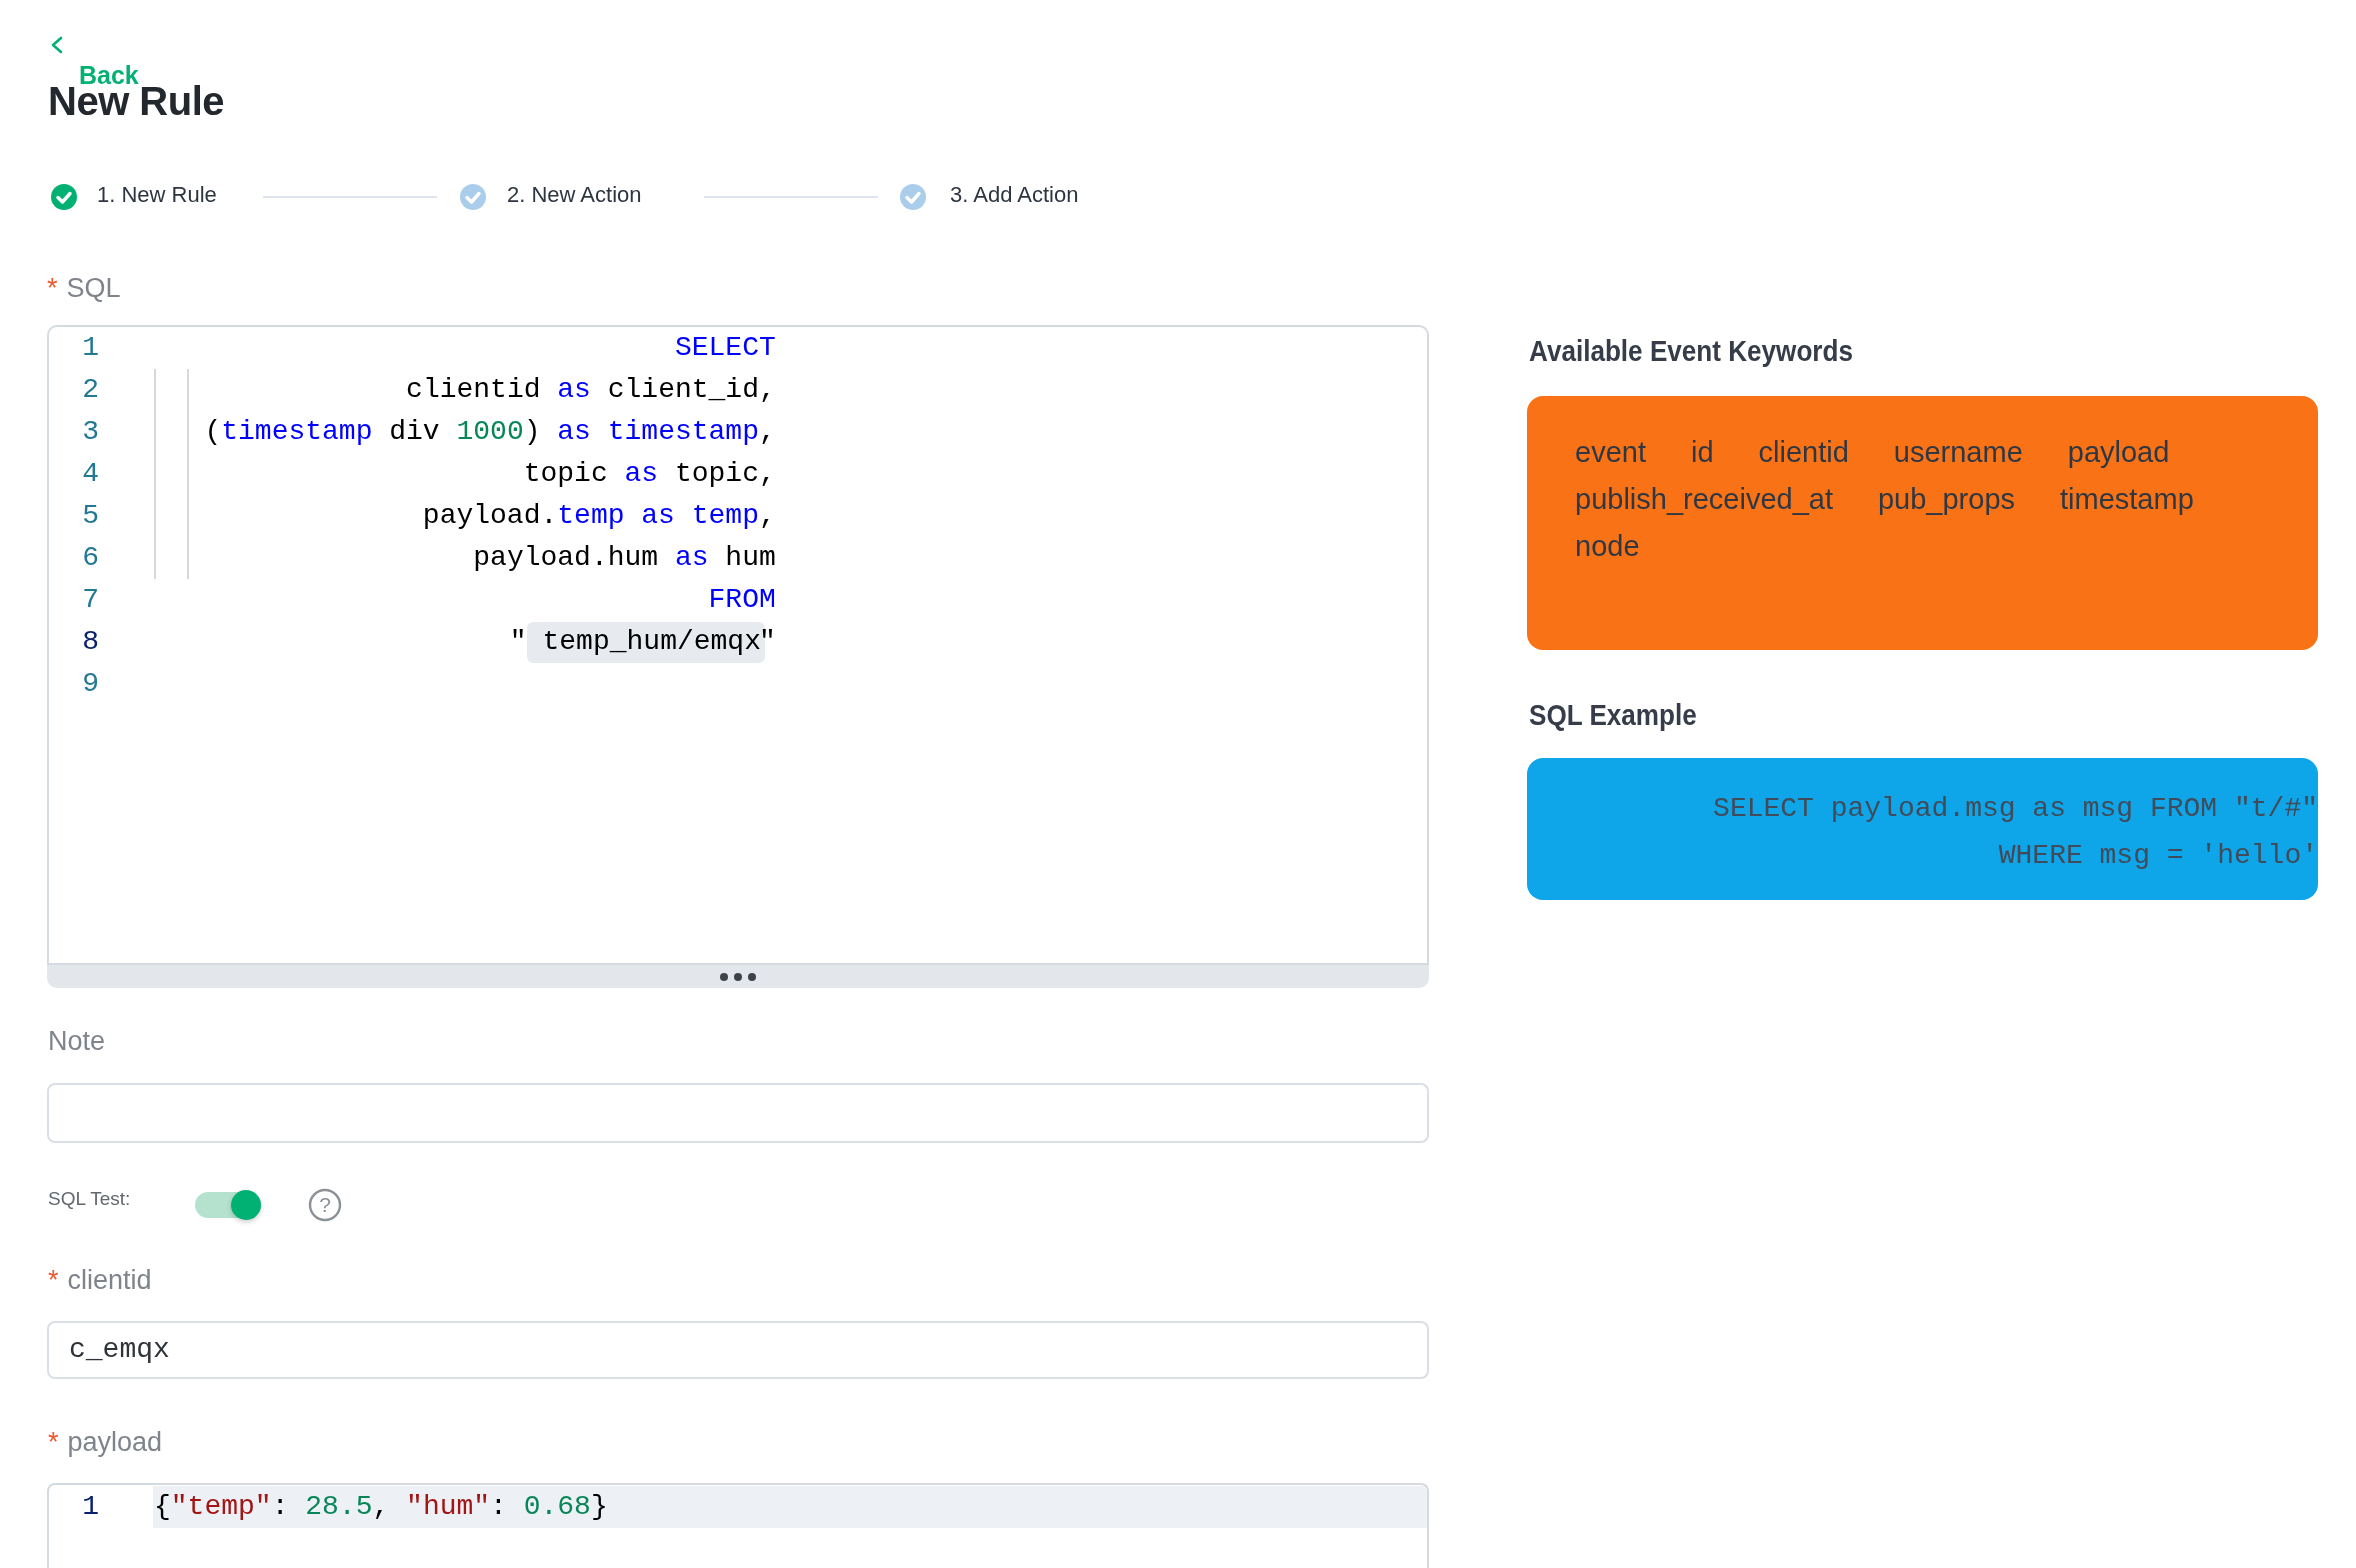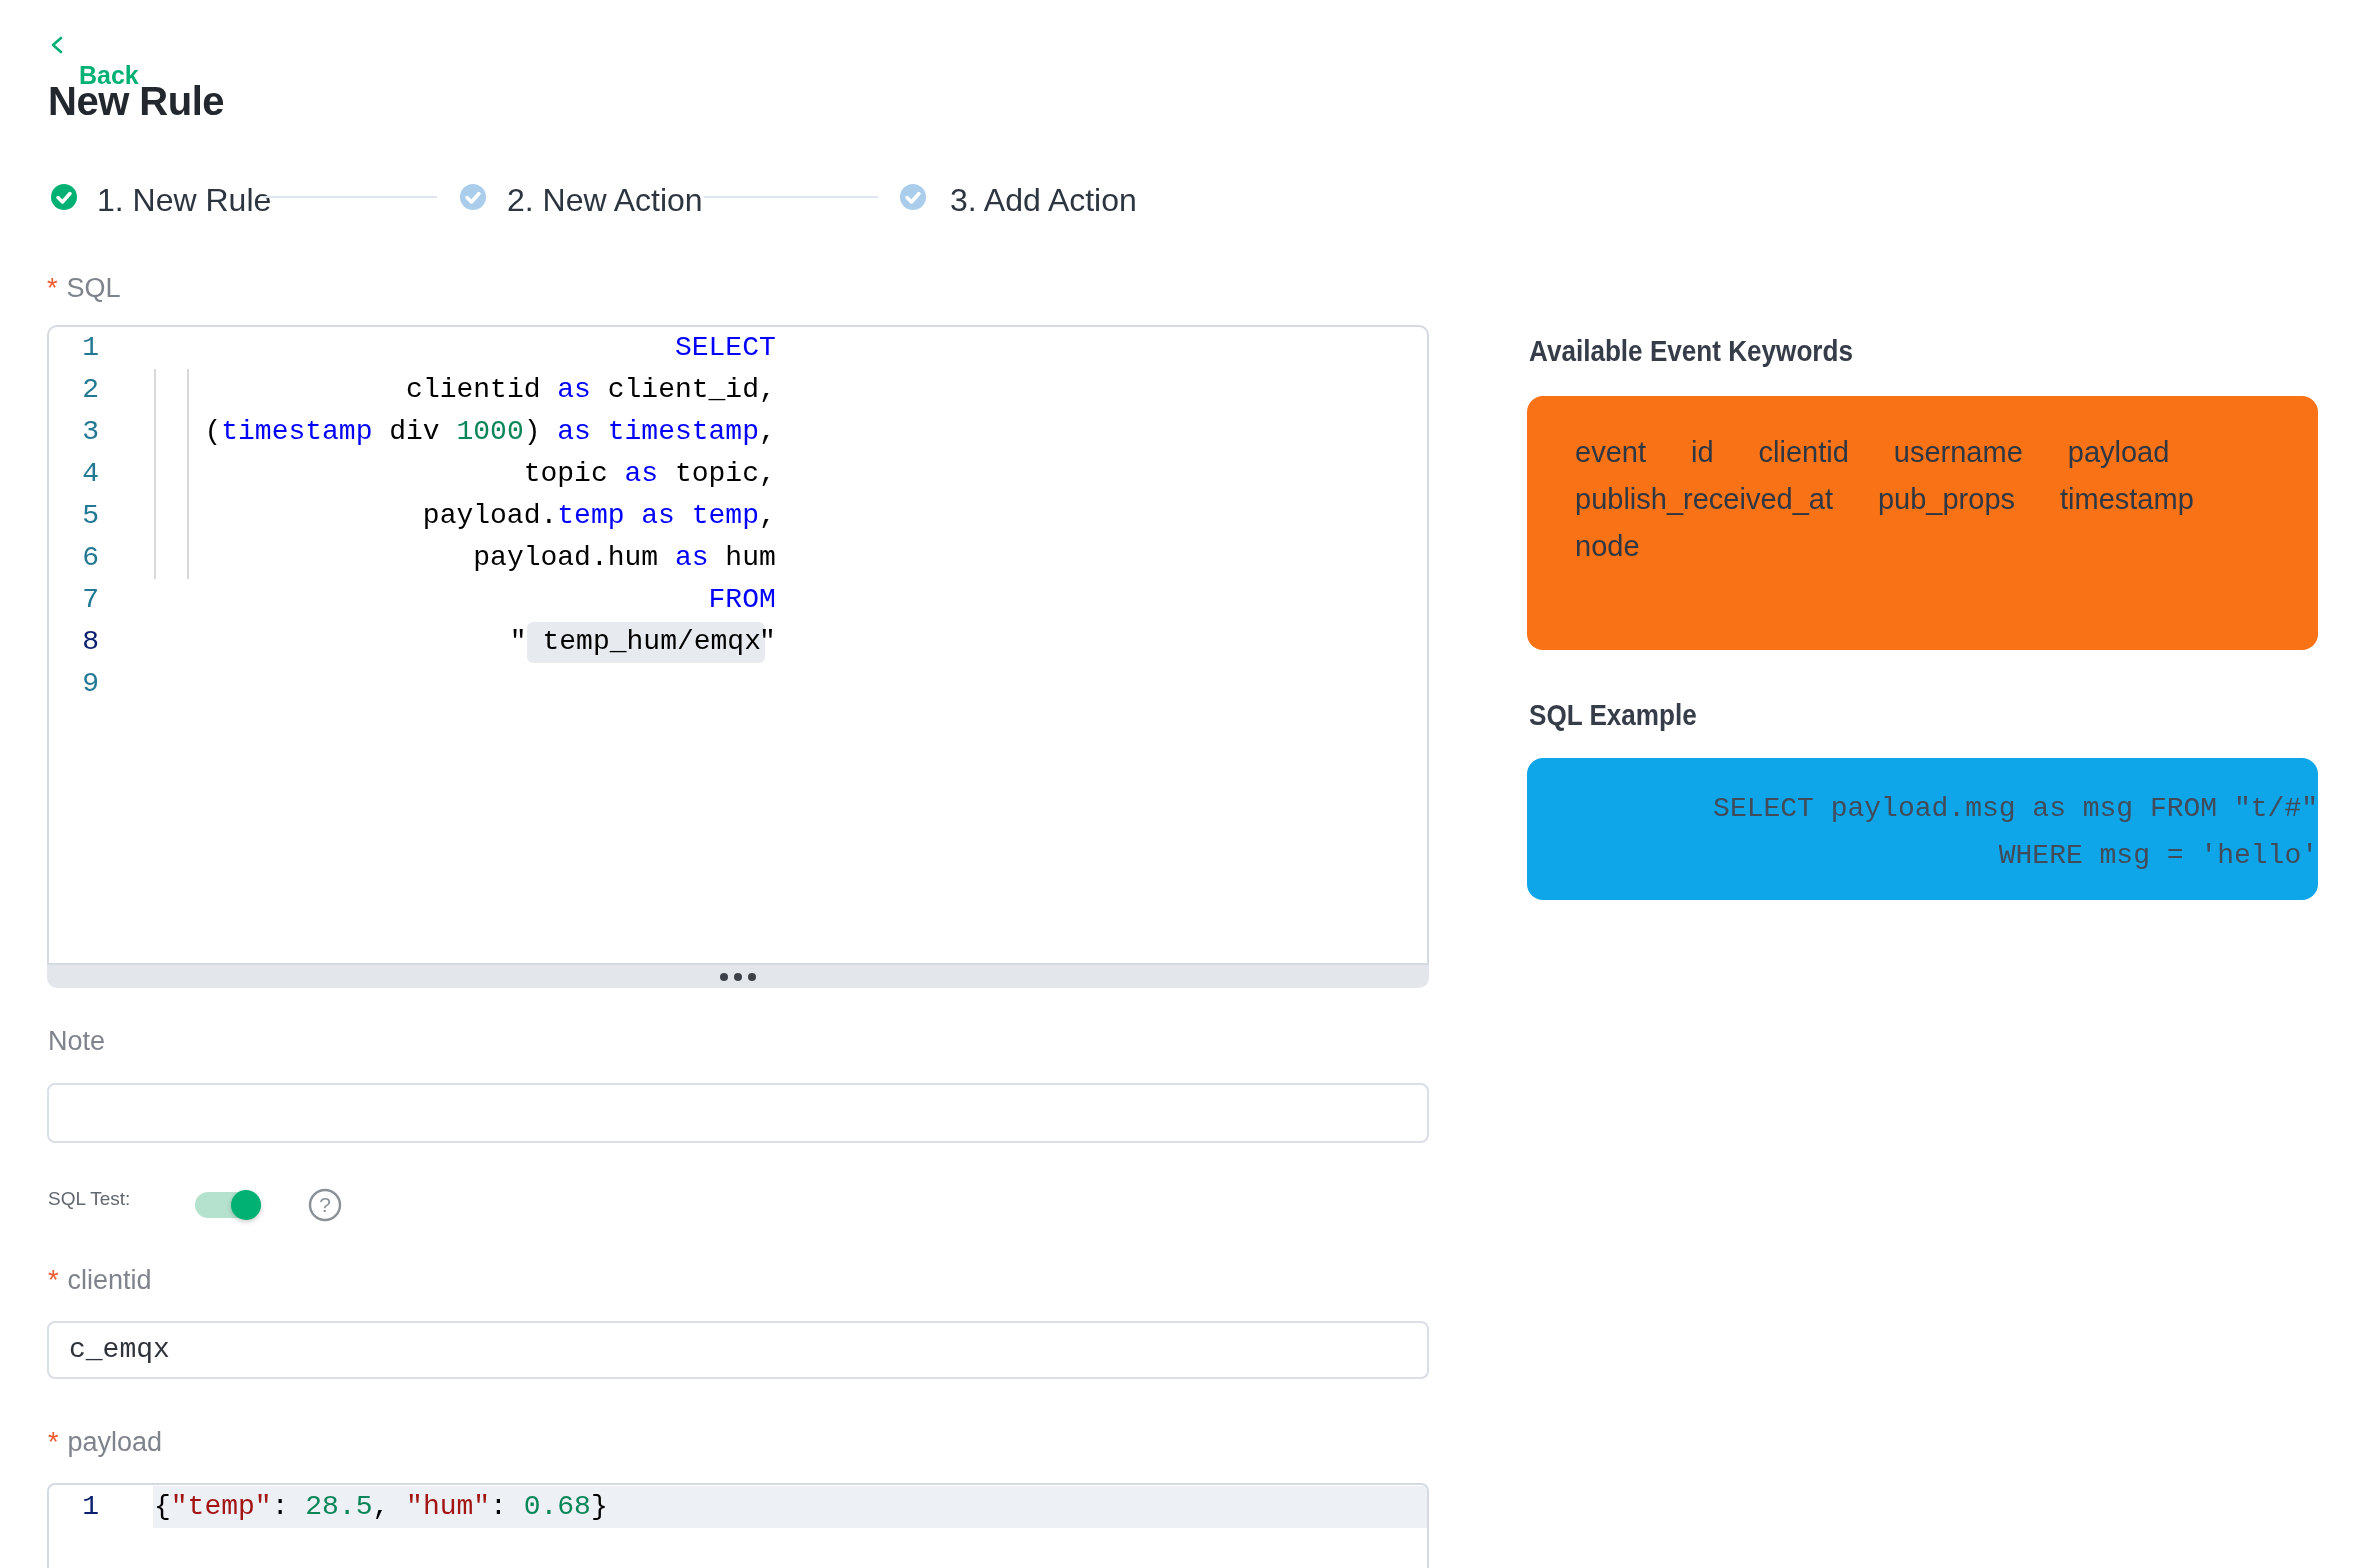--- a/index.html
+++ b/index.html
@@ -8,21 +8,21 @@
 .abs{position:absolute;}
 .mono{font-family:"Liberation Mono",monospace;text-align:right;}
 .kw{color:#0000ff;}
 .num{color:#098658;}
 .str{color:#a31515;}
 .lnum{color:#237893;}
 .lnum-active{color:#0b216f;}
 .label{font-size:27px;color:#7f848c;}
 .req{color:#ee5a30;margin-right:9px;}
 .h2x{font-size:30px;font-weight:bold;color:#363d49;transform:scaleX(0.87);transform-origin:left top;white-space:nowrap;}
-.steptxt{font-size:32px;color:#2d3540;white-space:nowrap;}
+.steptxt{font-size:22px;color:#2d3540;white-space:nowrap;}
 .stepline{height:2px;background:#dfe5ee;}
 .circle{width:26px;height:26px;border-radius:50%;}
 .input{box-sizing:border-box;border:2px solid #dadee6;border-radius:8px;background:#fff;}
 .kwword{margin-right:45px;}
 </style>
 </head>
 <body>
 <div id="page">
 
   <svg class="abs" style="left:50px;top:36px;" width="14" height="18" viewBox="0 0 14 18">

